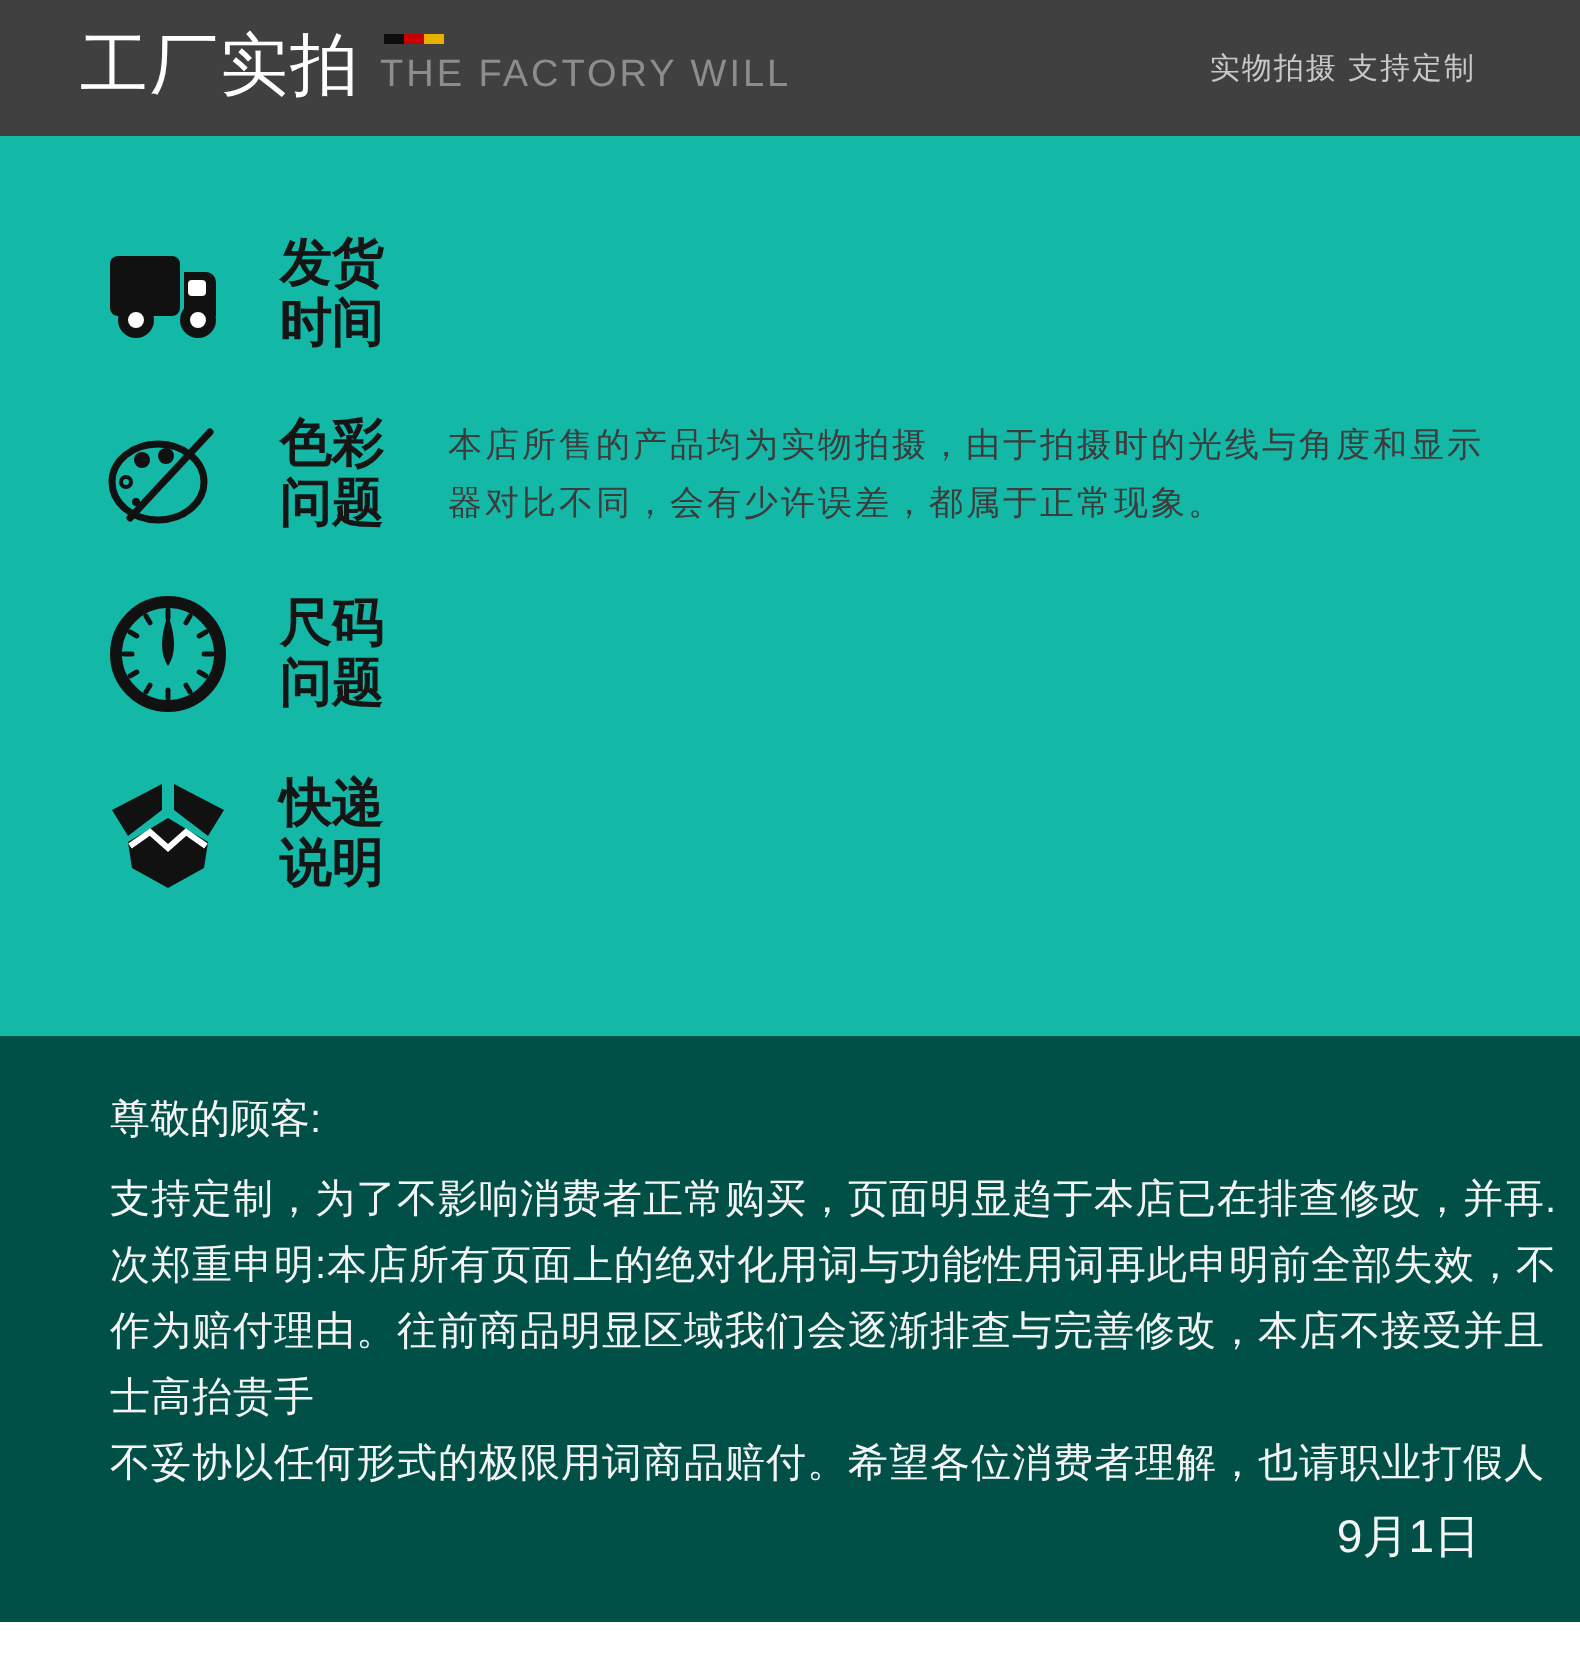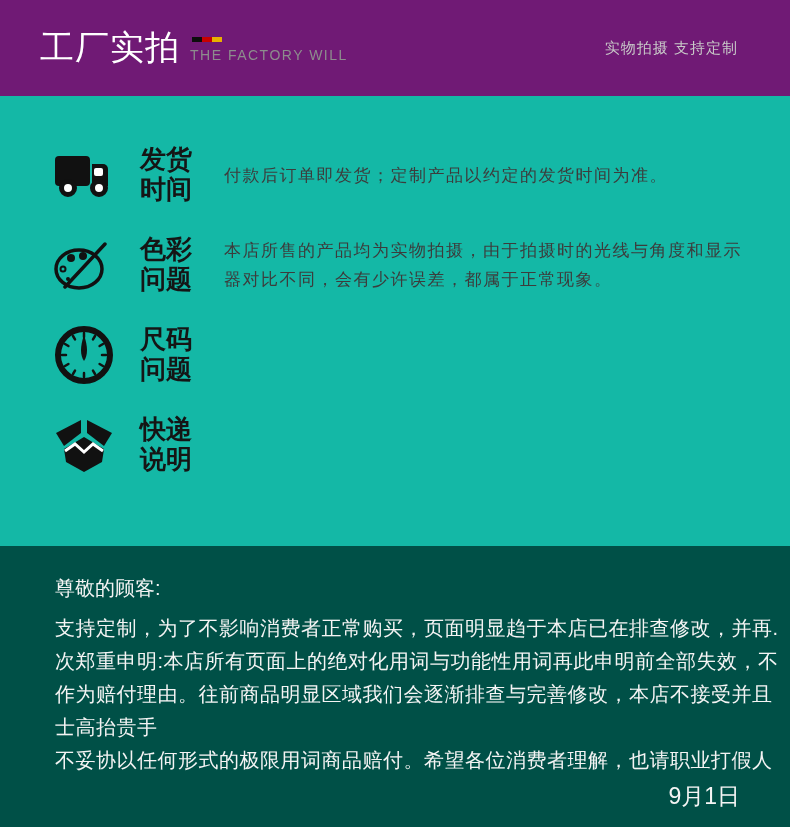--- a/index.html
+++ b/index.html
@@ -6,22 +6,22 @@
   html, body { width: 790px; }
   body {
     font-family: "Liberation Sans", "DejaVu Sans", sans-serif;
     background: #ffffff;
     width: 790px;
   }
   .page { width: 790px; height: 827px; overflow: hidden; }
 
   
   .hdr {
-    height: 96px;
-    background: #701a75;
+    height: 68px;
+    background: #404040;
     display: flex;
     align-items: center;
     padding: 0 52px 0 40px;
   }
   .hdr-left { display: flex; align-items: flex-end; }
   .hdr-title {
     color: #ffffff;
     font-size: 34px;
     font-weight: 400;
     letter-spacing: 1px;
@@ -29,21 +29,21 @@
     padding-bottom: 2px;
   }
   .hdr-sub { margin-left: 10px; padding-bottom: 3px; }
   .flag { display: flex; margin-bottom: 5px; margin-left: 2px; }
   .flag span { width: 10px; height: 5px; display: block; }
   .flag .f1 { background: #0d0d0d; }
   .flag .f2 { background: #c80000; }
   .flag .f3 { background: #e8b100; }
   .hdr-subtitle {
     color: #8d8d8d;
-    font-size: 14px;
+    font-size: 19px;
     letter-spacing: 1.5px;
     white-space: nowrap;
   }
   .hdr-right {
     margin-left: auto;
     color: #c8c8c8;
     font-size: 15px;
     letter-spacing: 1px;
     white-space: nowrap;
   }
@@ -136,21 +136,20 @@
           <path d="M40 21 h11 a5 5 0 0 1 5 5 v17 h-16 z" fill="#111"></path>
           <rect x="42" y="25" width="9" height="8" rx="2" fill="#fff"></rect>
           <circle cx="16" cy="45" r="6.5" fill="#fff" stroke="#111" stroke-width="5"></circle>
           <circle cx="47" cy="45" r="6.5" fill="#fff" stroke="#111" stroke-width="5"></circle>
         </svg>
       </span>
       <div class="row-title">
         <div>发货</div>
         <div>时间</div>
       </div>
-      <div class="row-text">付款后订单即发货；定制产品以约定的发货时间为准。</div>
     </div>
 
     <div class="info-row">
       <span class="icon-wrap">
         <svg viewBox="0 0 64 64">
           <ellipse cx="27" cy="36" rx="23" ry="19" fill="none" stroke="#111" stroke-width="3.5"></ellipse>
           <circle cx="19" cy="25" r="4" fill="#111"></circle>
           <circle cx="31" cy="23" r="4" fill="#111"></circle>
           <circle cx="11" cy="36" r="2.5" fill="none" stroke="#111" stroke-width="2"></circle>
           <circle cx="16" cy="46" r="2" fill="#111"></circle>

